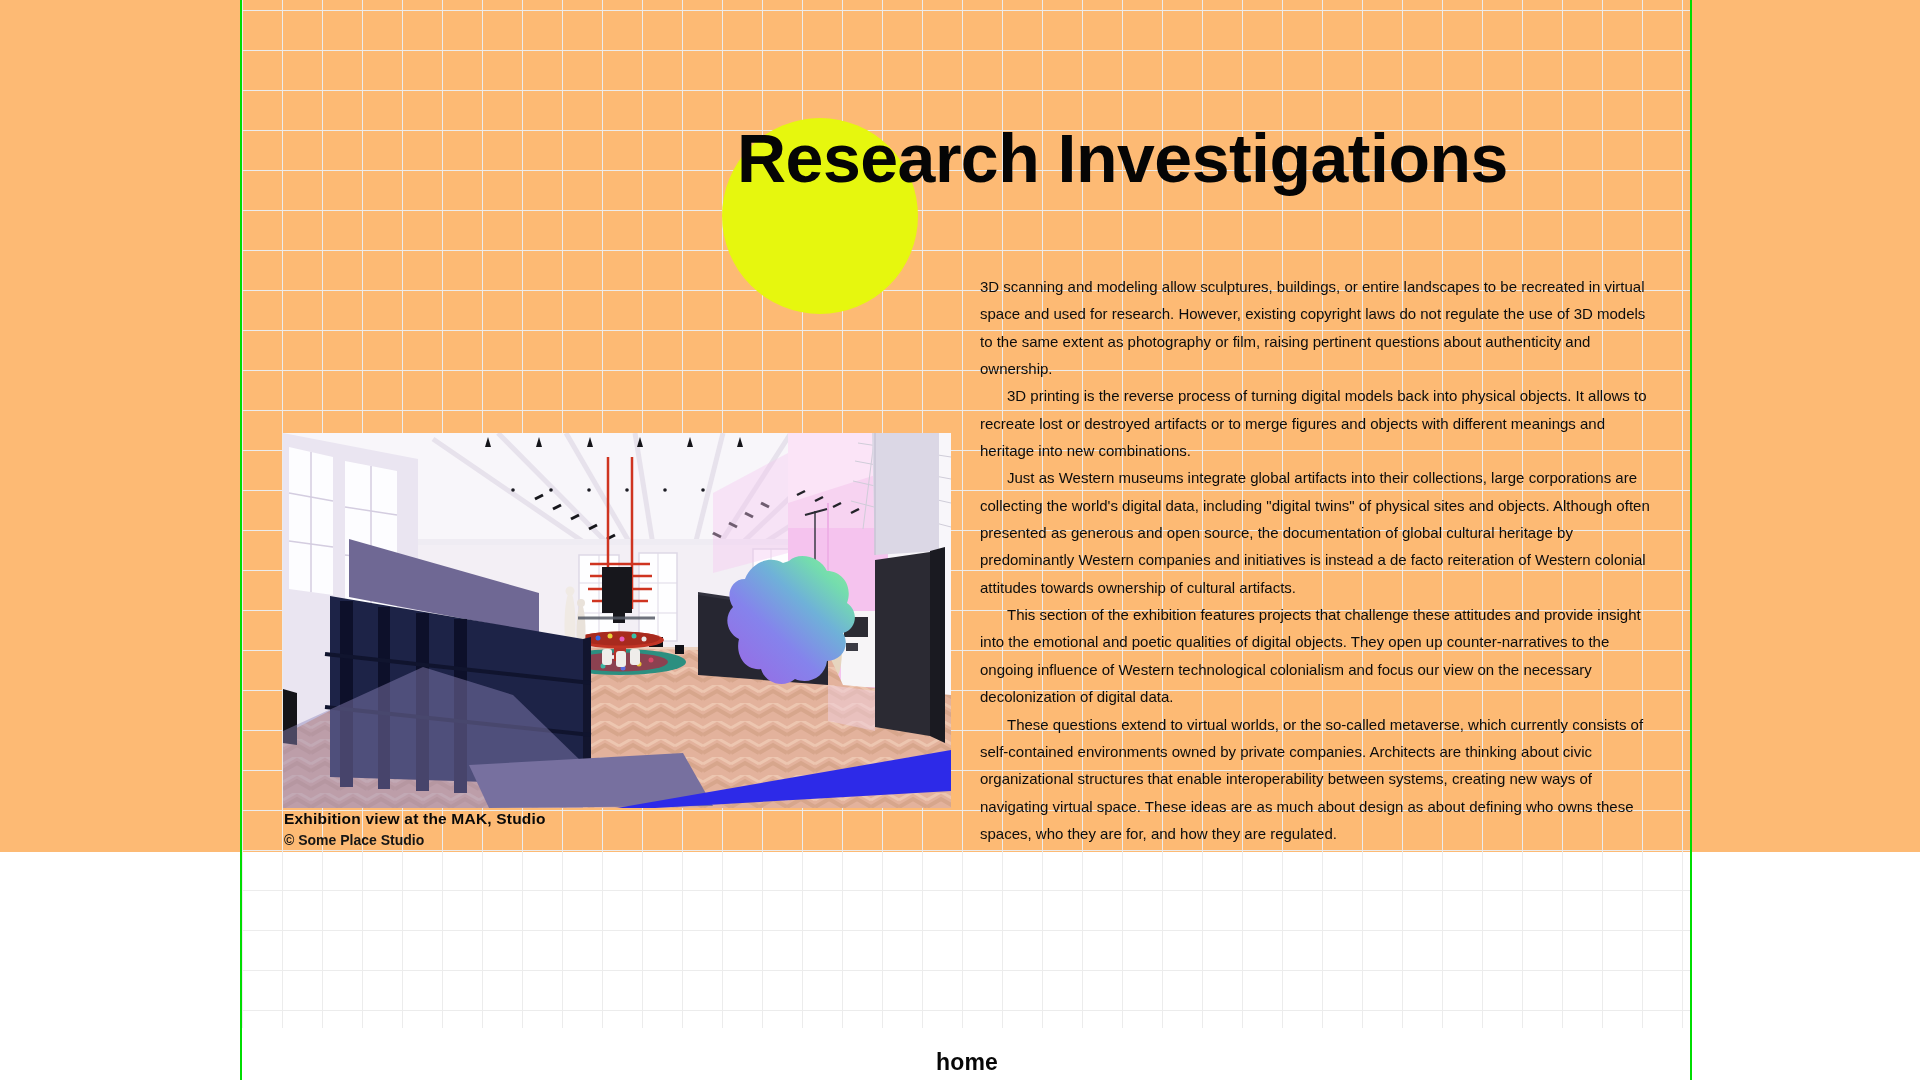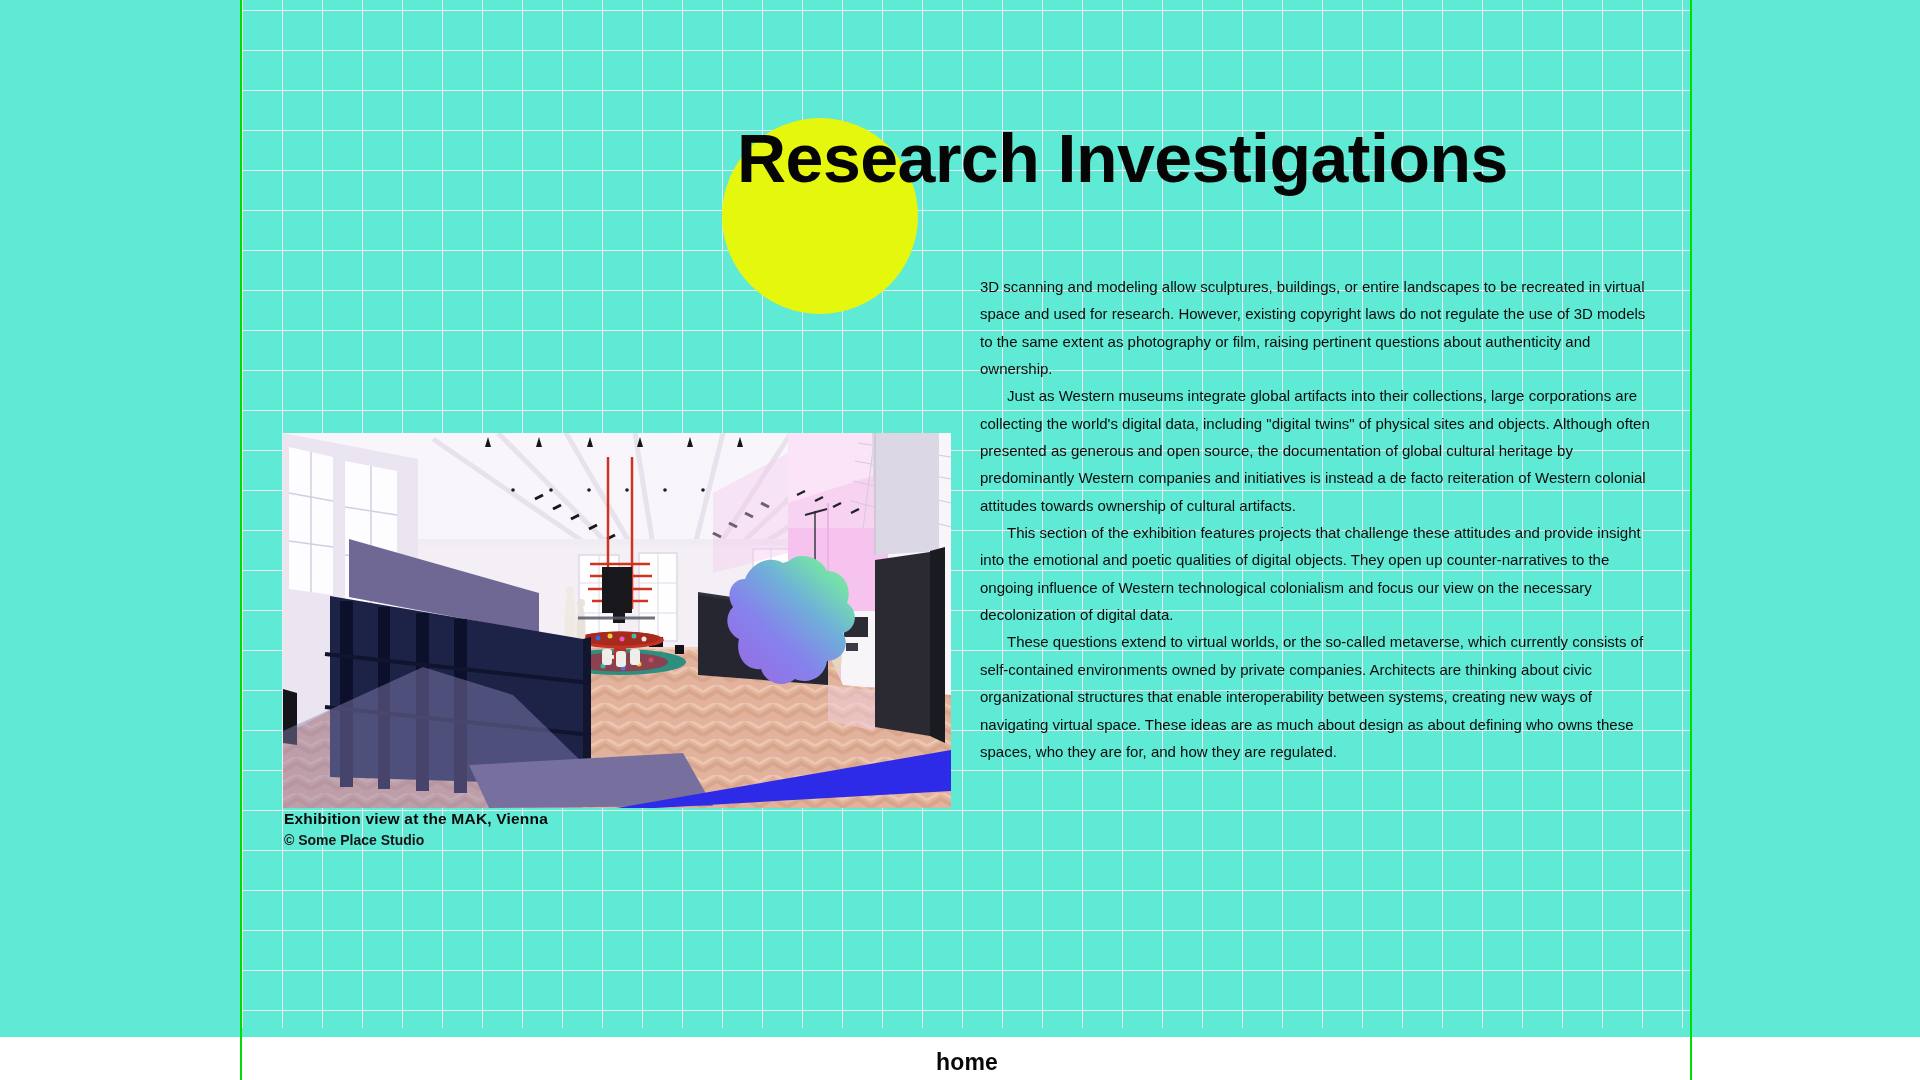--- a/index.html
+++ b/index.html
@@ -1,17 +1,17 @@
 <!DOCTYPE html>
 <html><head>
 <meta charset="utf-8">
 <style>
   * { margin:0; padding:0; box-sizing:border-box; }
   html,body { width:1920px; height:1080px; background:#ffffff; overflow:hidden; }
-  .stage { position:relative; width:1920px; height:1037px; background:#5eead4;
+  .stage { position:relative; width:1920px; height:852px; background:#fdba74;
            font-family:"Liberation Sans", sans-serif; color:#0d0d0d; }
 
   
   .grid-area {
     position:absolute; left:242px; top:0; width:1448px; height:1028px;
     background-image:
       linear-gradient(to right, #ececec 1px, transparent 1px),
       linear-gradient(to bottom, #ececec 1px, transparent 1px);
     background-size:40px 40px;
     background-position:0px 10px;
@@ -265,25 +265,26 @@
         <line x1="42" y1="274" x2="308" y2="302"></line>
       </g>
 
       <polygon points="0,375 0,298 140,234 230,262 300,330 300,375" fill="#8d85bb" opacity="0.45"></polygon>
       <polygon points="186,332 400,320 430,373 206,375" fill="#77709f"></polygon>
       <polygon points="545,252 592,258 592,298 545,288" fill="#f0cfe0" opacity="0.5"></polygon>
       <polygon points="334,375 668,317 668,358 372,375" fill="#2d2ae8"></polygon>
     </svg>
   </div>
 
-  <div class="figure-caption">Exhibition view at the MAK, Vienna</div>
+  <div class="figure-caption">Exhibition view at the MAK, Studio</div>
   <div class="figure-credit">© Some Place Studio</div>
 
   <div class="article">
     <p>3D scanning and modeling allow sculptures, buildings, or entire landscapes to be recreated in virtual space and used for research. However, existing copyright laws do not regulate the use of 3D models to the same extent as photography or film, raising pertinent questions about authenticity and ownership.</p>
+    <p class="indent">3D printing is the reverse process of turning digital models back into physical objects. It allows to recreate lost or destroyed artifacts or to merge figures and objects with different meanings and heritage into new combinations.</p>
     <p class="indent">Just as Western museums integrate global artifacts into their collections, large corporations are collecting the world's digital data, including "digital twins" of physical sites and objects. Although often presented as generous and open source, the documentation of global cultural heritage by predominantly Western companies and initiatives is instead a de facto reiteration of Western colonial attitudes towards ownership of cultural artifacts.</p>
     <p class="indent">This section of the exhibition features projects that challenge these attitudes and provide insight into the emotional and poetic qualities of digital objects. They open up counter-narratives to the ongoing influence of Western technological colonialism and focus our view on the necessary decolonization of digital data.</p>
     <p class="indent">These questions extend to virtual worlds, or the so-called metaverse, which currently consists of self-contained environments owned by private companies. Architects are thinking about civic organizational structures that enable interoperability between systems, creating new ways of navigating virtual space. These ideas are as much about design as about defining who owns these spaces, who they are for, and how they are regulated.</p>
   </div>
 
   <nav class="bottom-nav">
     <span class="nav-item">home</span>
     <span class="nav-item">artifacts</span>
     <span class="nav-item">artworks</span>
     <span class="nav-item">insight</span>

